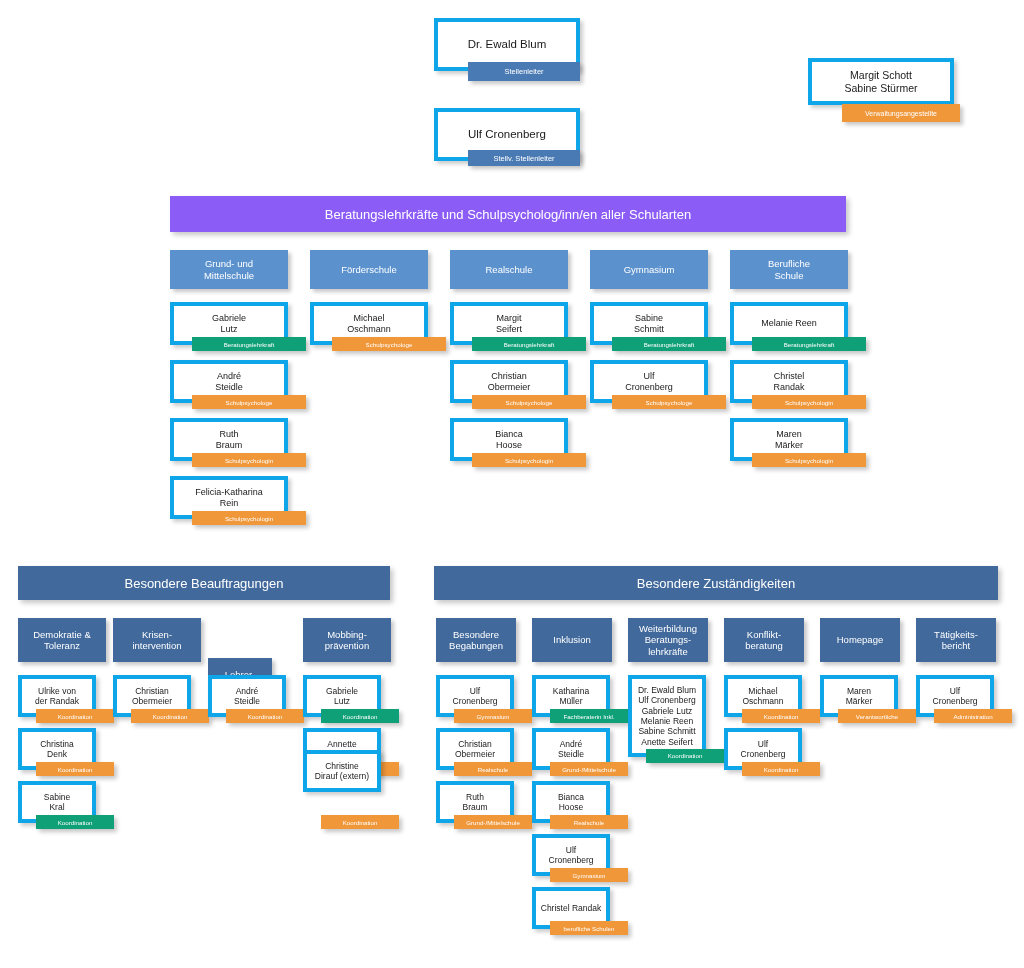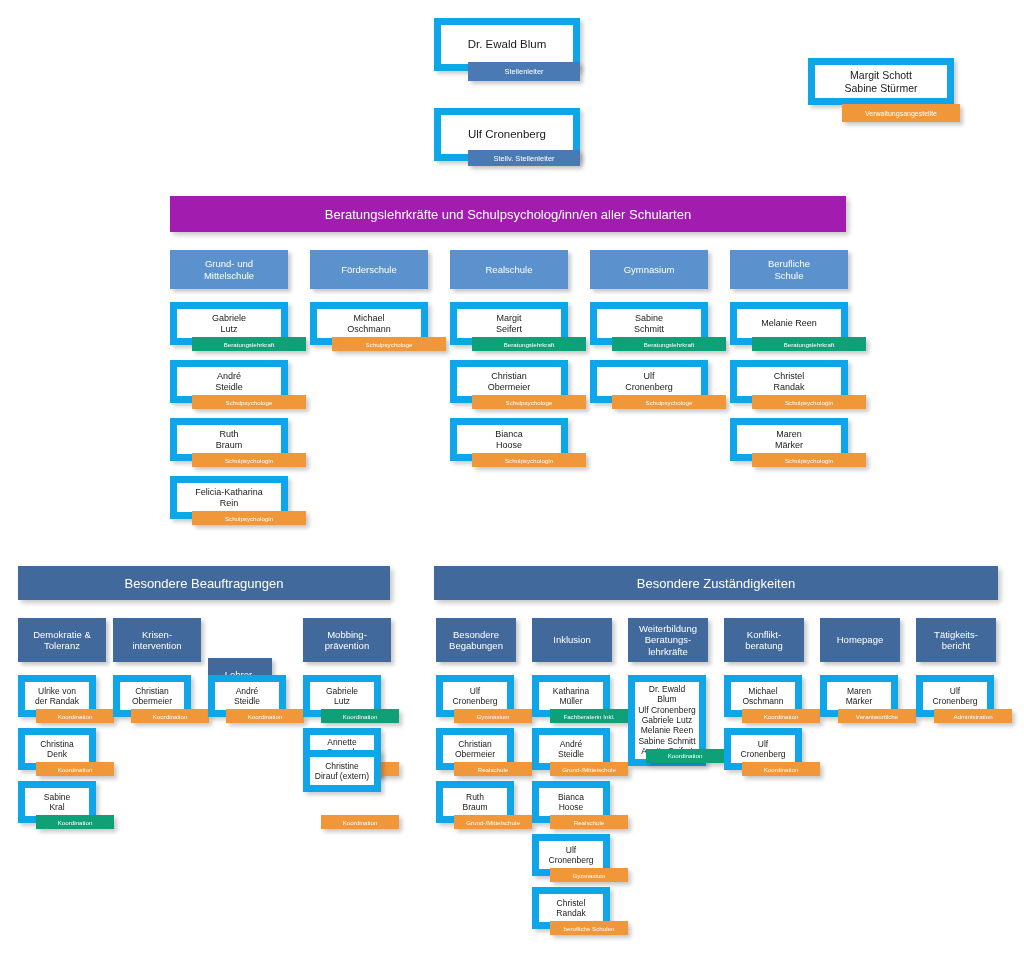--- a/index.html
+++ b/index.html
@@ -8,21 +8,21 @@
     background: #ffffff;
     font-family: "Liberation Sans", sans-serif;
     overflow: hidden;
   }
   #root { position: relative; width: 1024px; height: 968px; }
 
   
   .card {
     position: absolute;
     background: #ffffff;
-    border: 7px solid #0ea5e9;
+    border: 4px solid #0ea5e9;
     box-shadow: 3px 3px 4px rgba(0,0,0,0.20);
     display: flex;
     align-items: center;
     justify-content: center;
     text-align: center;
     color: #1a1a1a;
   }
   .card .nm {
     line-height: 1.22;
     padding: 2px 3px;
@@ -48,21 +48,21 @@
   
   .banner {
     position: absolute;
     display: flex;
     align-items: center;
     justify-content: center;
     color: #ffffff;
     box-shadow: 3px 3px 5px rgba(0,0,0,0.22);
     text-align: center;
   }
-  .banner.light { background: #a21caf; }
+  .banner.light { background: #8b5cf6; }
   .banner.dark  { background: #41699c; }
 
   
   .chip {
     position: absolute;
     display: flex;
     align-items: center;
     justify-content: center;
     color: #ffffff;
     text-align: center;

